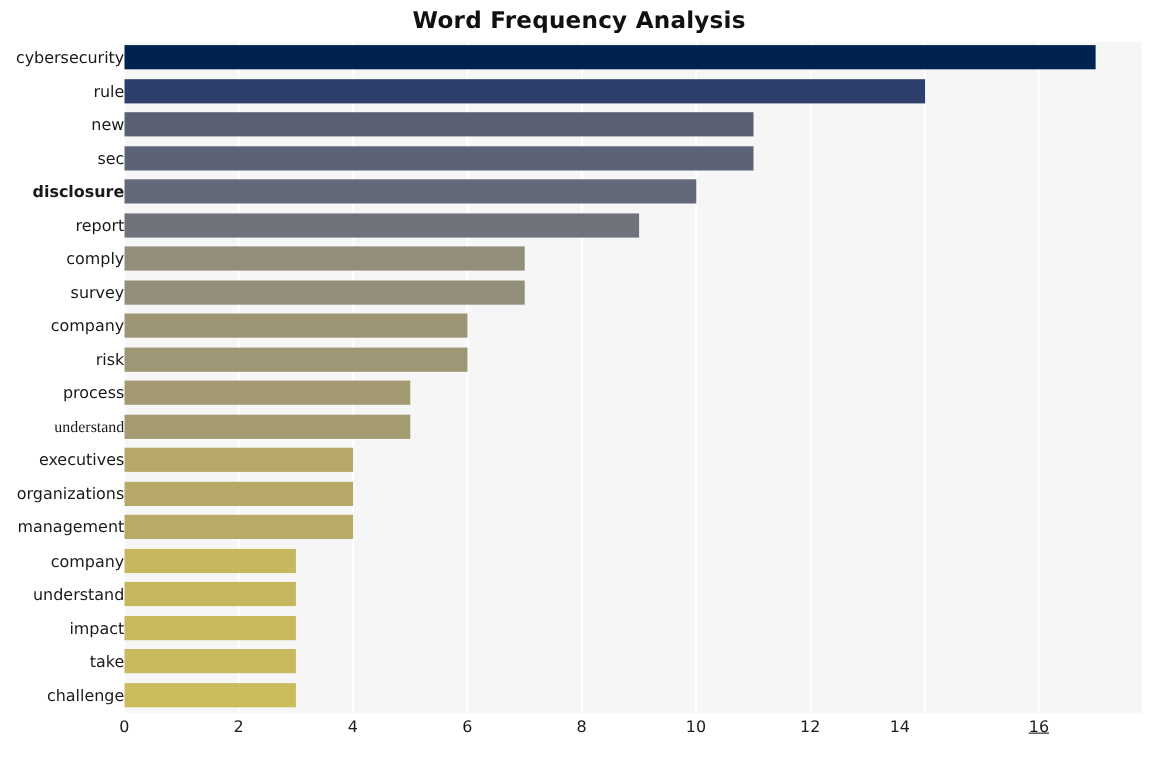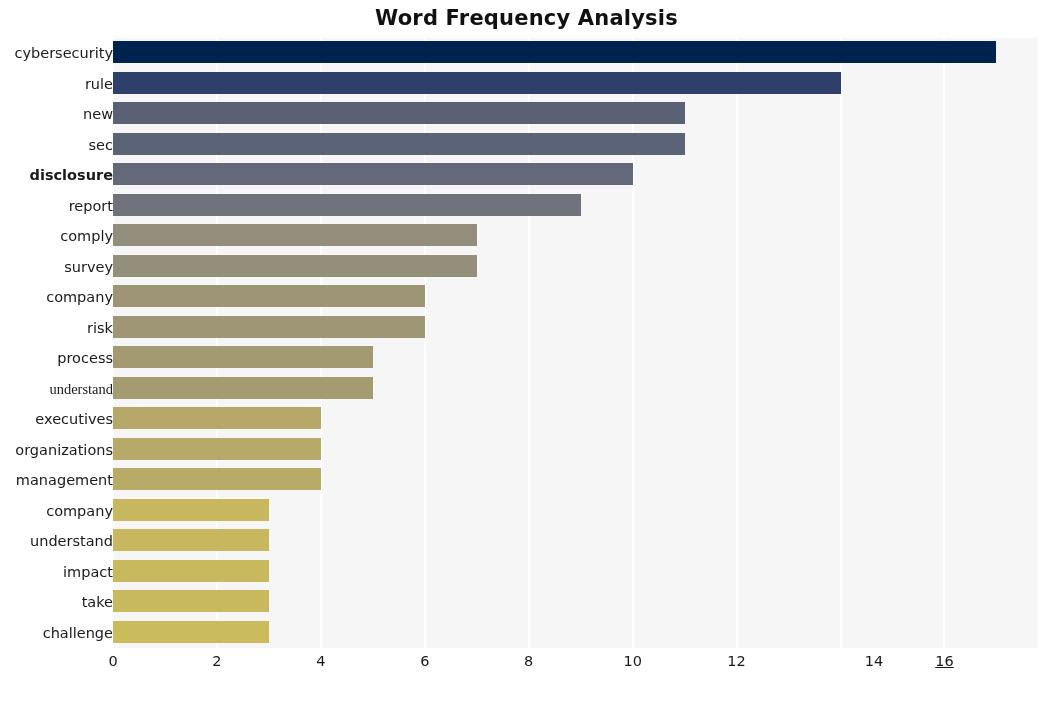--- a/index.html
+++ b/index.html
@@ -225,18 +225,18 @@
   </div>
 
   <div id="xtick-layer">
       <div class="xtick" style="left: 0px;">0</div>
       <div class="xtick" style="left: 103.933px;">2</div>
       <div class="xtick" style="left: 207.865px;">4</div>
       <div class="xtick" style="left: 311.798px;">6</div>
       <div class="xtick" style="left: 415.73px;">8</div>
       <div class="xtick" style="left: 519.663px;">10</div>
       <div class="xtick" style="left: 623.596px;">12</div>
-      <div class="xtick" style="left: 761px;">14</div>
+      <div class="xtick" style="left: 705px;">14</div>
       <div class="xtick" style="left: 831.461px; text-decoration: underline;">16</div>
     </div>
 
 
 </div>
 
 </body></html>

